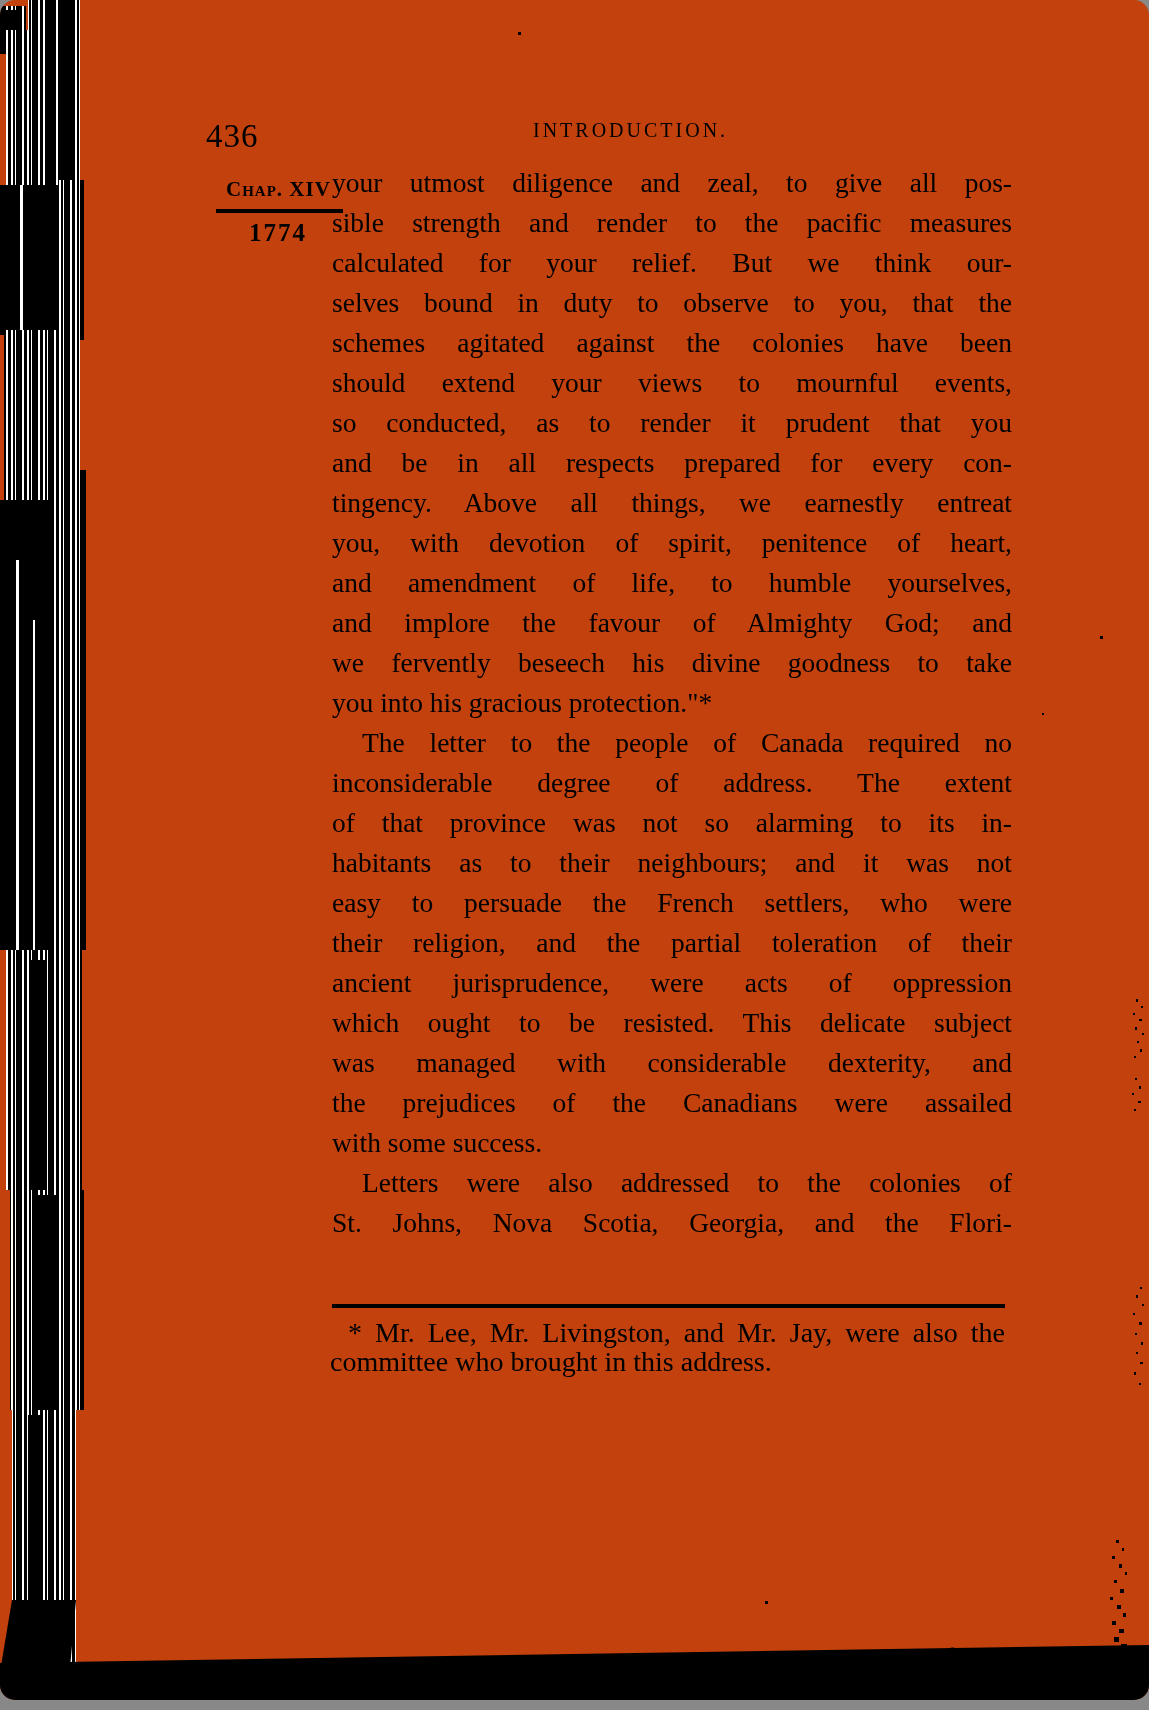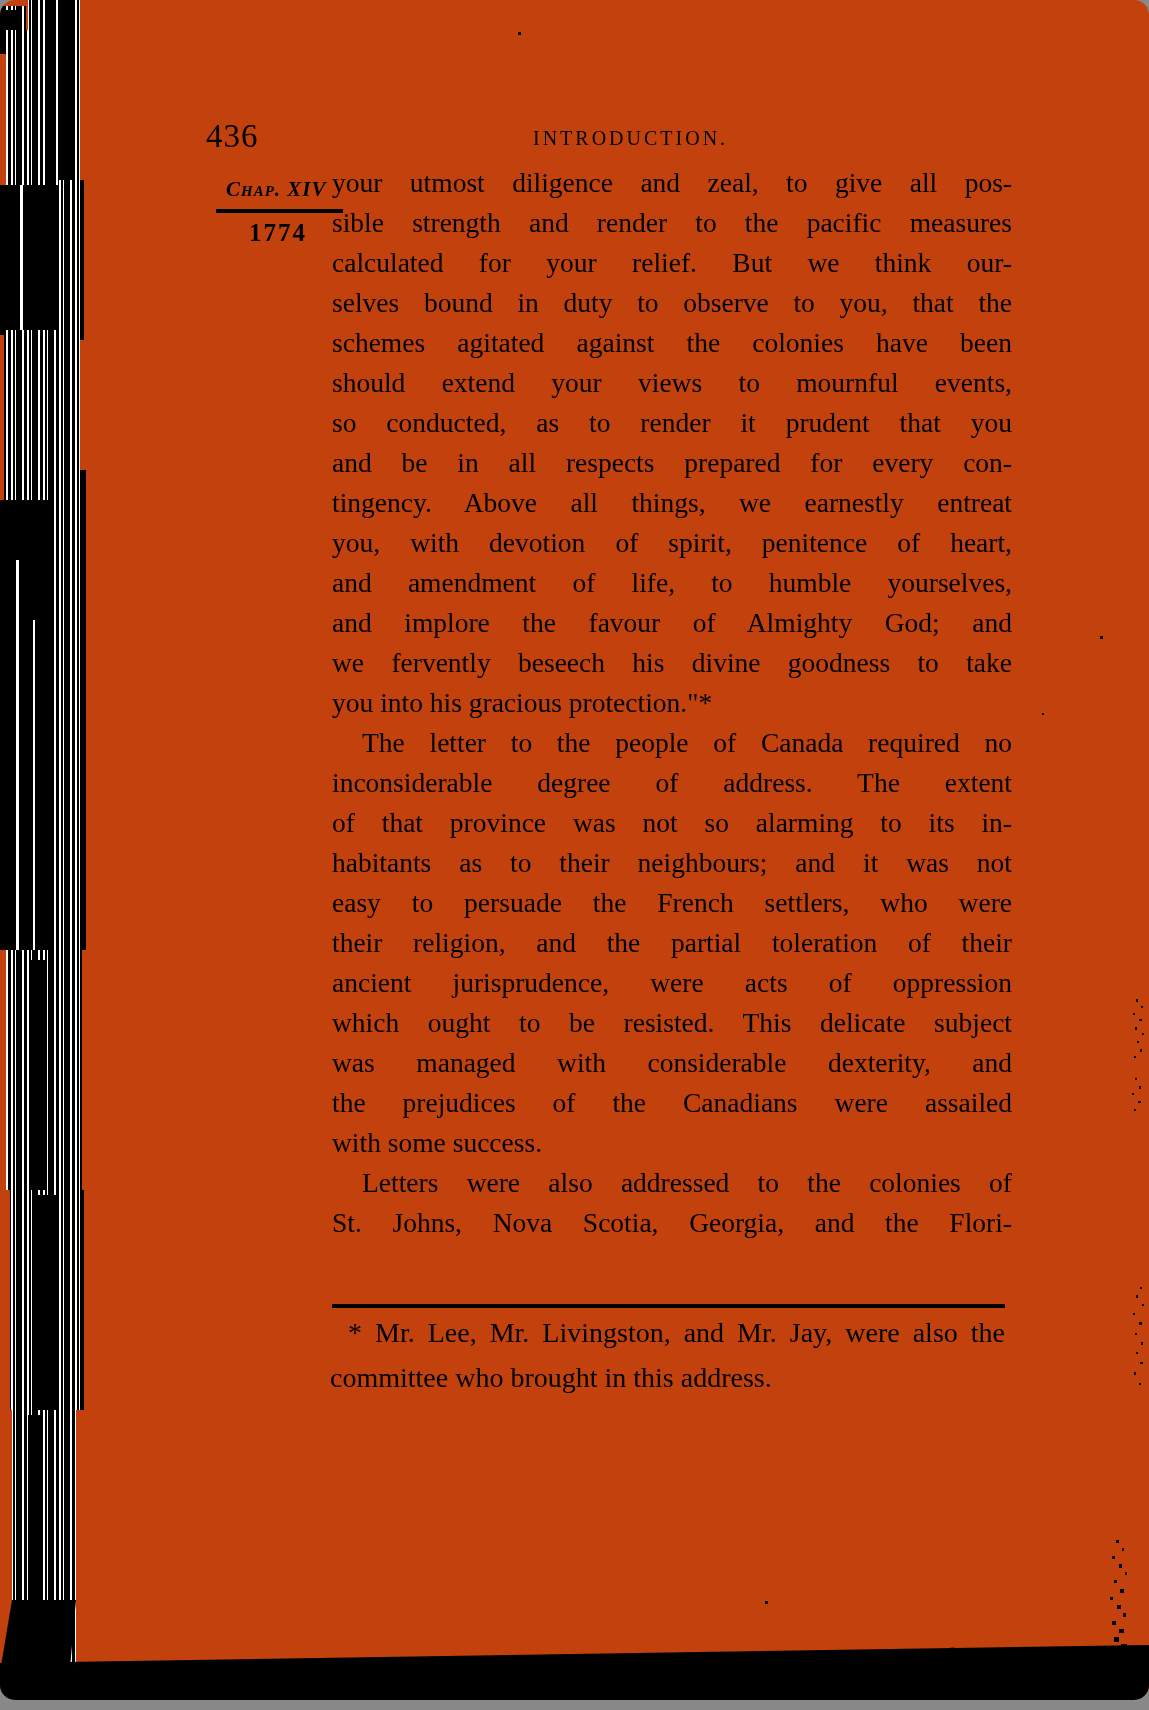--- a/index.html
+++ b/index.html
@@ -7,37 +7,37 @@
     position:relative; width:1149px; height:1700px; margin:0 auto;
     background:#c2410c; color:#000;
     font-family:"Liberation Serif","DejaVu Serif",serif;
     overflow:hidden;
     border-radius:15px;
   }
   .artifacts { position:absolute; left:0; top:0; z-index:0; pointer-events:none; }
   .layer { position:absolute; z-index:1; }
 
   .pagenum { left:206px; top:118px; font-size:33px; letter-spacing:1px; }
-  .runhead { left:533px; top:127px; font-size:20px; letter-spacing:3px; }
+  .runhead { left:533px; top:119px; font-size:20px; letter-spacing:3px; }
 
   .chap { left:226px; top:177px; font-size:21px; font-weight:700;
-          font-variant:small-caps; letter-spacing:1px;font-style:italic; }
+          font-variant:small-caps; letter-spacing:1px; }
   .chap-rule { left:216px; top:209px; width:127px; height:4px; background:#000; }
   .year { left:249px; top:219px; font-size:25px; font-weight:700; letter-spacing:2px; }
 
   .body { left:332px; top:163px; width:680px; font-size:27.5px; }
   .line { height:40px; line-height:40px; text-align:justify; text-align-last:justify; }
   .line.indent { text-indent:30px; }
   .line.last-line { text-align-last:left; }
 
   .fn-rule { left:332px; top:1304px; width:673px; height:4px; background:#000; }
   .footnote { left:330px; top:1318px; width:675px; font-size:28px; }
   .fn-line { line-height:29px; text-align:justify; text-align-last:justify; }
   .fn-line.indent { text-indent:18px; }
-  .fn-line.last-line { text-align-last:left;margin-top:16px; }
+  .fn-line.last-line { text-align-last:left; }
 </style>
 </head>
 <body>
 
 <div class="page">
 
   <svg class="artifacts" width="1149" height="1710" viewBox="0 0 1149 1710">
     <defs>
       <pattern id="vs" width="16" height="10" patternUnits="userSpaceOnUse">
         <rect width="16" height="10" fill="#fff"></rect>

